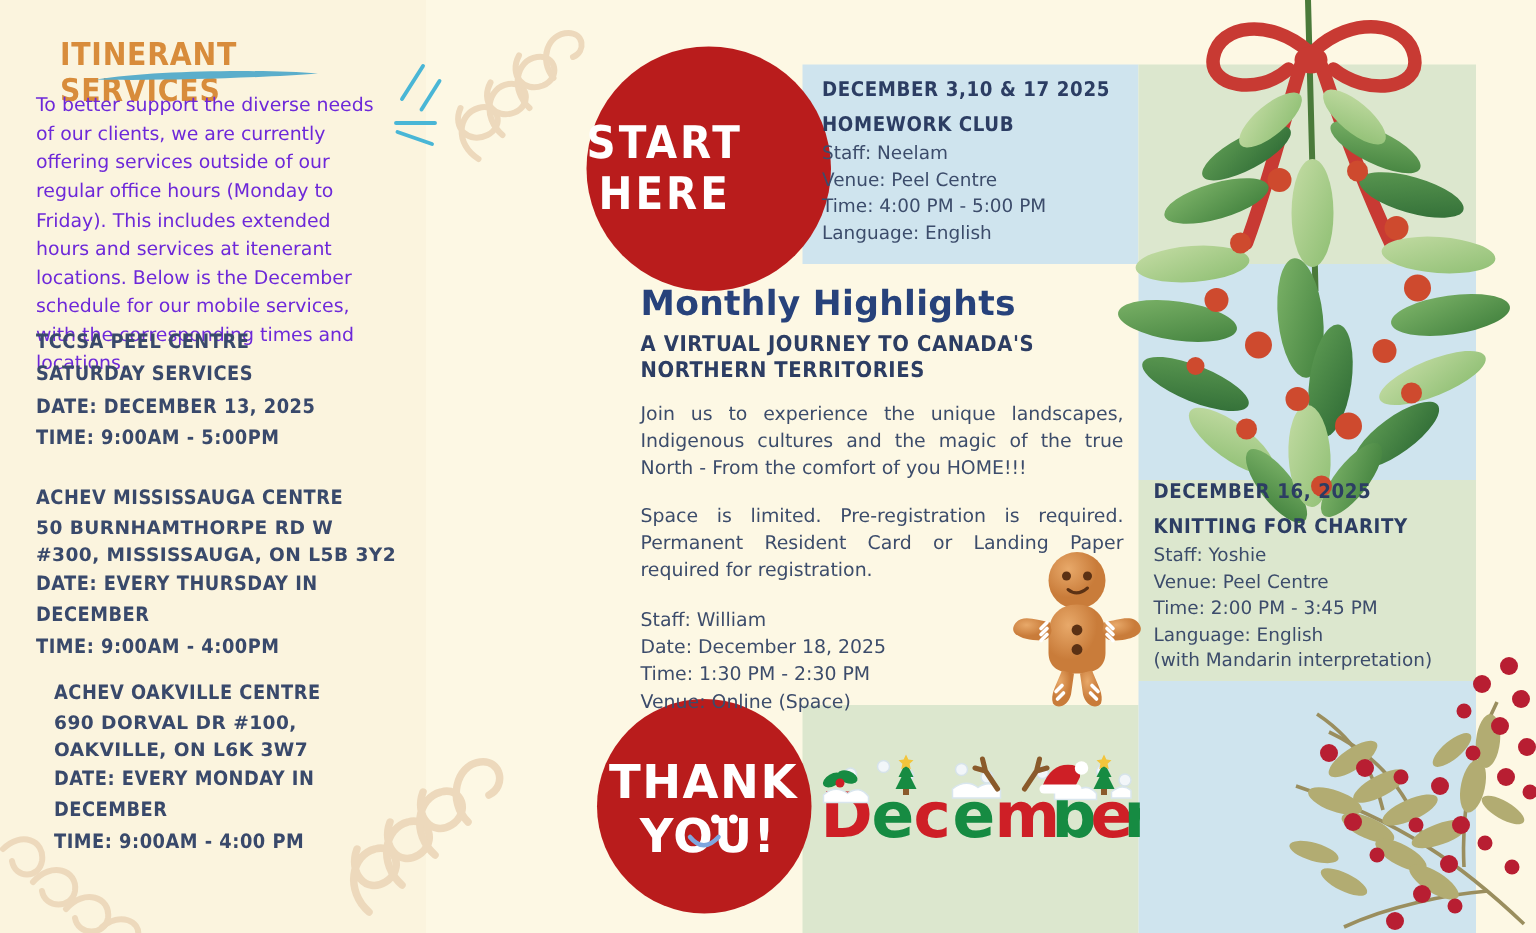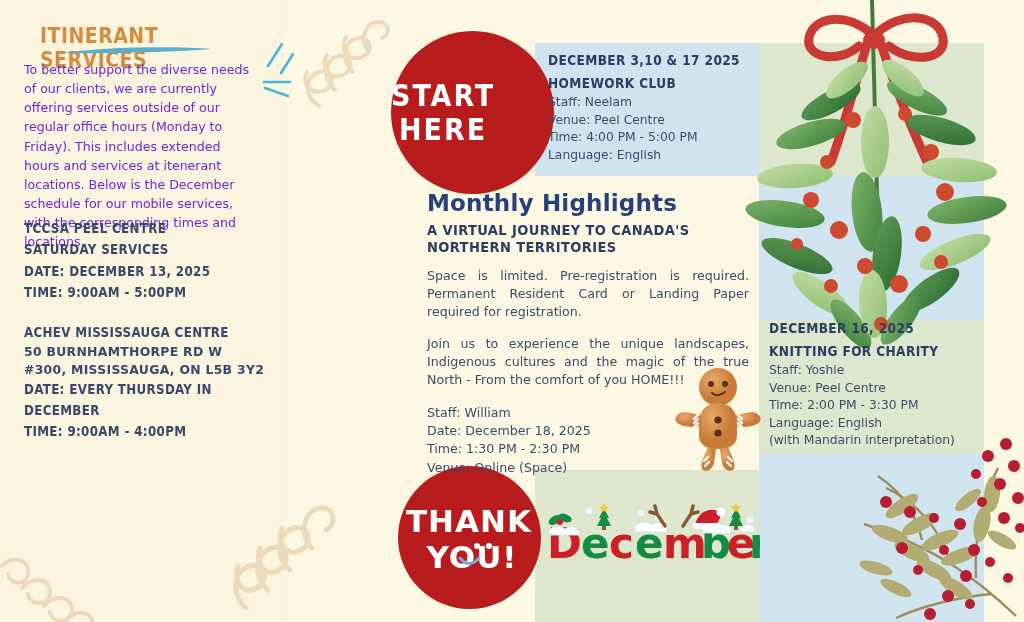--- a/index.html
+++ b/index.html
@@ -165,20 +165,27 @@
   </div>
 
   <div class="side-block" id="block-miss">
     <div class="cond">ACHEV MISSISSAUGA CENTRE</div>
     <div class="addr">50 BURNHAMTHORPE RD W</div>
     <div class="addr">#300, MISSISSAUGA, ON L5B  3Y2</div>
     <div class="cond">DATE: EVERY THURSDAY IN DECEMBER</div>
     <div class="cond">TIME: 9:00AM - 4:00PM</div>
   </div>
 
+  <div class="side-block" id="block-oak">
+    <div class="cond">ACHEV OAKVILLE CENTRE</div>
+    <div class="addr">690 DORVAL DR #100,</div>
+    <div class="addr">OAKVILLE, ON L6K 3W7</div>
+    <div class="cond">DATE: EVERY MONDAY IN DECEMBER</div>
+    <div class="cond">TIME: 9:00AM - 4:00 PM</div>
+  </div>
 
   <div class="panel" id="p-blue-top"></div>
   <div class="panel" id="p-green-top"></div>
   <div class="panel" id="p-blue-mid"></div>
   <div class="panel" id="p-green-mid"></div>
   <div class="panel" id="p-green-bot"></div>
   <div class="panel" id="p-blue-bot"></div>
 
   <svg class="art" id="mistletoe" viewBox="0 0 289 385">
     <defs>
@@ -429,29 +436,29 @@
     <div class="c-line">Venue: Peel Centre</div>
     <div class="c-line">Time: 4:00 PM - 5:00 PM</div>
     <div class="c-line">Language: English</div>
   </div>
 
   <div class="card" id="card-knitting">
     <div class="c-date">DECEMBER 16, 2025</div>
     <div class="c-title">KNITTING FOR CHARITY</div>
     <div class="c-line">Staff: Yoshie</div>
     <div class="c-line">Venue: Peel Centre</div>
-    <div class="c-line">Time: 2:00 PM - 3:30 PM</div>
+    <div class="c-line">Time: 2:00 PM - 3:45 PM</div>
     <div class="c-line">Language: English</div>
     <div class="c-line">(with Mandarin interpretation)</div>
   </div>
 
   <div id="mh">
     <div id="mh-title">Monthly Highlights</div>
     <div id="mh-sub">A VIRTUAL JOURNEY TO CANADA'S NORTHERN TERRITORIES</div>
+    <div class="mh-para">Join us to experience the unique landscapes, Indigenous cultures and the magic of the true North - From the comfort of you HOME!!!</div>
     <div class="mh-para">Space is limited. Pre-registration is required. Permanent Resident Card or Landing Paper required for registration.</div>
-    <div class="mh-para">Join us to experience the unique landscapes, Indigenous cultures and the magic of the true North - From the comfort of you HOME!!!</div>
     <div class="mh-det">Staff: William</div>
     <div class="mh-det">Date:   December 18, 2025</div>
     <div class="mh-det">Time:  1:30 PM - 2:30 PM</div>
     <div class="mh-det">Venue:  Online (Space)</div>
   </div>
 
 </div>
 
 </body></html>

